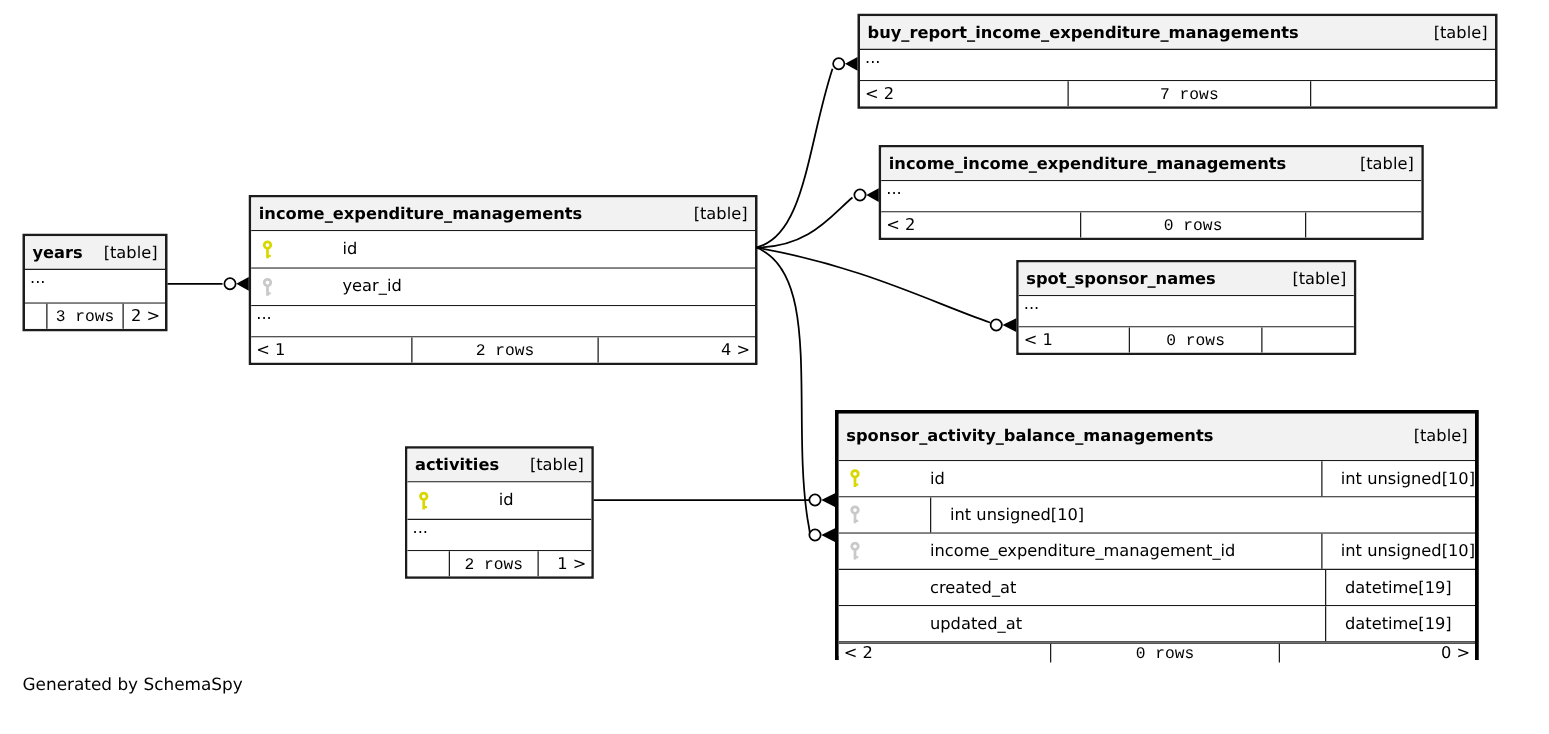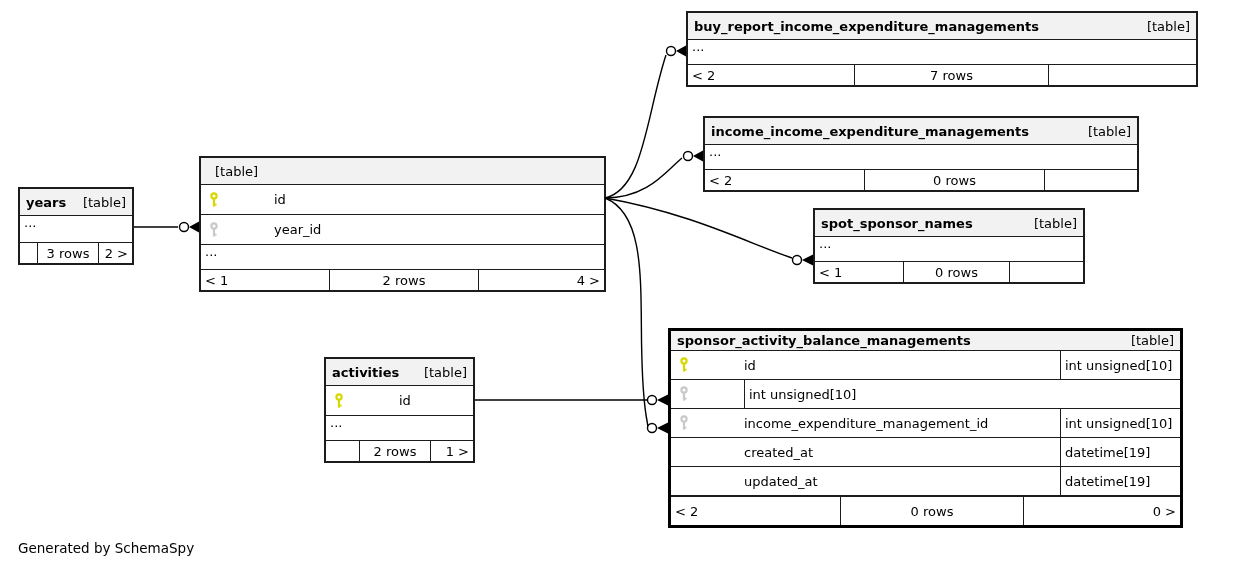--- a/index.html
+++ b/index.html
@@ -11,49 +11,49 @@
   .tbl{
     position:absolute;background:#ffffff;border:2px solid #1c1c1c;
     box-sizing:border-box;display:flex;flex-direction:column;z-index:2;
   }
   .tbl.focus{border:3px solid #000000;}
   .hdr{
     height:27px;background:#f2f2f2;border-bottom:1px solid #1c1c1c;
     display:flex;align-items:center;justify-content:space-between;
     padding:0 6px;box-sizing:border-box;flex:0 0 auto;white-space:nowrap;
   }
-  .tbl.focus .hdr{height:20px;}
+  .tbl.focus .hdr{height:38px;}
   .hdr .nm{font-weight:bold;}
   .hdr .tag{margin-left:8px;}
   .crow{
     height:30px;border-bottom:1px solid #1c1c1c;display:flex;align-items:center;
     padding:0;box-sizing:border-box;flex:0 0 auto;background:#fff;gap:45px;
   }
   .tbl.focus .crow{height:29px;}
   .crow:last-of-type{border-bottom:none;}
   .cicon{width:10px;margin:0 10px 0 8px;display:flex;align-items:center;flex:0 0 auto;}
   .cicon.none{visibility:hidden;}
   .cname{flex:1 1 auto;white-space:nowrap;overflow:hidden;}
   .ctype{
     flex:0 0 120px;border-left:1px solid #1c1c1c;align-self:stretch;
-    display:flex;align-items:center;padding-left:4px;box-sizing:border-box;white-space:nowrap;
+    display:flex;align-items:center;padding-left:15px;box-sizing:border-box;white-space:nowrap;
   }
   .ell{
     height:25px;border-bottom:1px solid #1c1c1c;display:flex;align-items:flex-start;
     padding:0 4px;box-sizing:border-box;flex:0 0 auto;line-height:14px;background:#fff;
   }
   .ell.tall{height:27px;}
   .ftr{display:flex;flex:1 1 auto;background:#fff;}
   .ftr .fc{
     box-sizing:border-box;display:flex;align-items:center;padding:0 4px;
     border-right:1px solid #1c1c1c;white-space:nowrap;
   }
   .ftr .fc:last-child{border-right:none;}
   .ftr .f-left{justify-content:flex-start;}
-  .ftr .f-center{justify-content:center;}
+  .ftr .f-center{justify-content:center;font-family:Liberation Mono, monospace;}
   .ftr .f-right{justify-content:flex-end;flex:1 1 auto;}
   svg.wires{position:absolute;left:0;top:0;z-index:4;pointer-events:none;}
   .note{position:absolute;left:18px;top:540px;font-size:13.5px;z-index:1;}
   .keysvg{display:block;}
 </style>
 </head>
 <body>
 
 <div class="tbl" style="left:18px;top:187px;width:116px;height:78px">
   <div class="hdr">
@@ -63,20 +63,21 @@
   <div class="ell tall">...</div>
   <div class="ftr">
     <span class="fc f-left" style="flex:0 0 18px"></span>
     <span class="fc f-center" style="flex:0 0 61px">3 rows</span>
     <span class="fc f-right">2 &gt;</span>
   </div>
 </div>
 
 <div class="tbl" style="left:199px;top:156px;width:407px;height:136px">
   <div class="hdr">
+    <span class="nm">income_expenditure_managements</span>
     <span class="tag">[table]</span>
   </div>
   <div class="crow">
     <span class="cicon">
       <svg class="keysvg" width="10" height="16" viewBox="0 0 10 16">
         <circle cx="5" cy="4" r="2.6" fill="none" stroke="#d8d800" stroke-width="2.2"></circle>
         <line x1="5" y1="6.6" x2="5" y2="14.6" stroke="#d8d800" stroke-width="2.2"></line>
         <line x1="5" y1="12.6" x2="7.6" y2="12.6" stroke="#d8d800" stroke-width="1.8"></line>
       </svg>
     </span>

